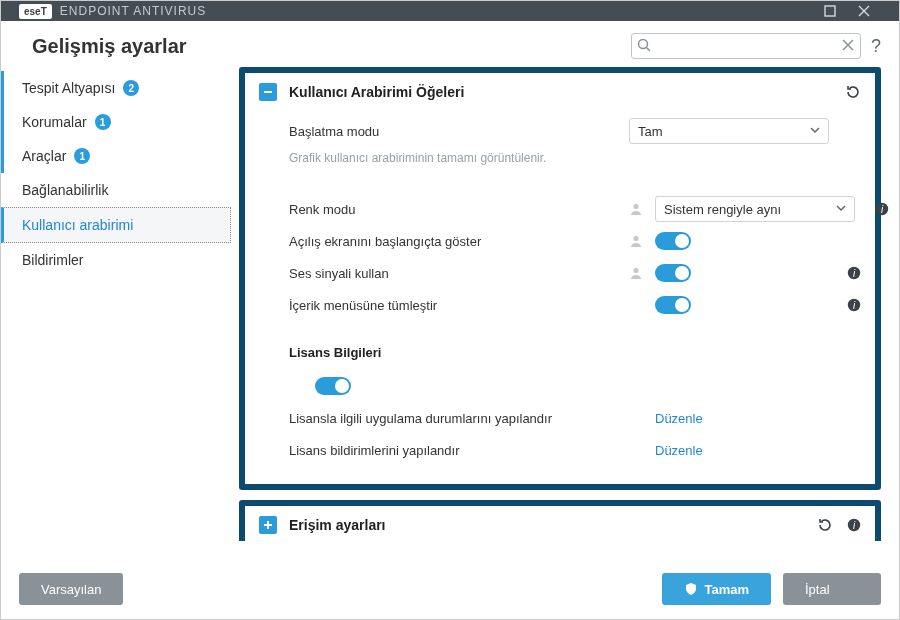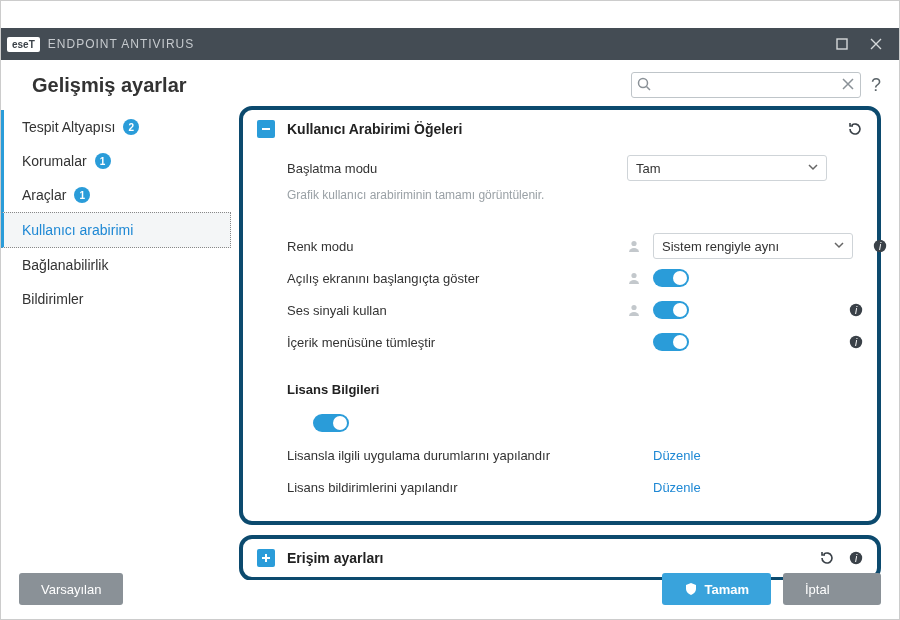--- a/index.html
+++ b/index.html
@@ -1,19 +1,19 @@
 <!DOCTYPE html>
 <html><head>
 <meta charset="utf-8">
 <style>
   * { box-sizing: border-box; margin: 0; padding: 0; font-family: "Segoe UI", Arial, sans-serif; }
   body { width: 900px; height: 620px; background: #fff; border: 1px solid #ccc; overflow: hidden; position: relative; }
 
   
-  .titlebar { height: 32px; background: #444c54; display: flex; align-items: center; padding: 0 6px; color: #d6d9db; margin-top: 27px; }
+  .titlebar { height: 20px; background: #444c54; display: flex; align-items: center; padding: 0 18px; color: #d6d9db; }
   .titlebar .logo { display: flex; align-items: center; gap: 0; }
   .titlebar .logo-badge { background: #fff; color: #3a4148; font-weight: 700; font-size: 10px; padding: 2px 5px; border-radius: 2px; letter-spacing: 0; }
   .titlebar .product { font-size: 12px; letter-spacing: 1px; margin-left: 8px; color: #c6cace; font-weight: 300; }
   .titlebar .spacer { flex: 1; }
   .titlebar .winbtn { width: 34px; height: 30px; display: flex; align-items: center; justify-content: center; cursor: pointer; }
   .titlebar .winbtn svg { stroke: #d6d9db; stroke-width: 1.4; fill: none; }
 
   
   .header { display: flex; align-items: center; padding: 12px 18px 8px 31px; }
   .header h1 { font-size: 20px; font-weight: 600; color: #333; }
@@ -26,21 +26,21 @@
 
   
   .main { display: flex; height: calc(100% - 30px - 54px - 60px); }
   .sidebar { width: 230px; padding: 4px 0 0 0; }
   .sidebar-item { display: flex; align-items: center; gap: 8px; padding: 9px 18px; font-size: 14px; color: #333; cursor: pointer; border-left: 3px solid transparent; }
   .sidebar-item.marked { border-left-color: #2a9cd9; }
   .sidebar-item.active { color: #1e88d4; border: 1px dotted #888; border-left: 3px solid #2a9cd9; background: #f4f6f7; }
   .badge { min-width: 16px; height: 16px; border-radius: 8px; background: #2a9cd9; color: #fff; font-size: 10px; font-weight: 600; display: inline-flex; align-items: center; justify-content: center; padding: 0 4px; }
 
   .content { flex: 1; padding: 0 18px 0 8px; overflow-y: auto; }
-  .panel { border: 4px solid #0c4a6e; border-radius: 13px; margin-bottom: 10px; background: #fff; }
+  .panel { border: 6px solid #0c4a6e; border-radius: 3px; margin-bottom: 10px; background: #fff; }
   .panel-head { display: flex; align-items: center; padding: 10px 14px; gap: 12px; }
   .expbox { width: 18px; height: 18px; background: #2a9cd9; border-radius: 2px; display: flex; align-items: center; justify-content: center; cursor: pointer; }
   .expbox svg { stroke: #fff; stroke-width: 2; }
   .panel-title { font-size: 14px; font-weight: 600; color: #222; flex: 1; }
   .panel-actions { display: flex; gap: 14px; align-items: center; }
   .iconbtn { cursor: pointer; color: #3a4148; }
   .panel-body { padding: 4px 14px 18px 44px; }
   .subhead { font-size: 13px; font-weight: 600; color: #222; margin: 24px 0 10px 0; }
 
   .row { display: flex; align-items: center; min-height: 32px; font-size: 13px; color: #333; gap: 10px; }
@@ -120,25 +120,25 @@
       <span class="badge">2</span>
     </div>
     <div class="sidebar-item marked">
       <span>Korumalar</span>
       <span class="badge">1</span>
     </div>
     <div class="sidebar-item marked">
       <span>Araçlar</span>
       <span class="badge">1</span>
     </div>
+    <div class="sidebar-item">
+      <span>Bağlanabilirlik</span>
+    </div>
     <div class="sidebar-item active">
       <span>Kullanıcı arabirimi</span>
-    </div>
-    <div class="sidebar-item">
-      <span>Bağlanabilirlik</span>
     </div>
     <div class="sidebar-item">
       <span>Bildirimler</span>
     </div>
   </div>
 
   <div class="content">
 
     <div class="panel">
       <div class="panel-head">

